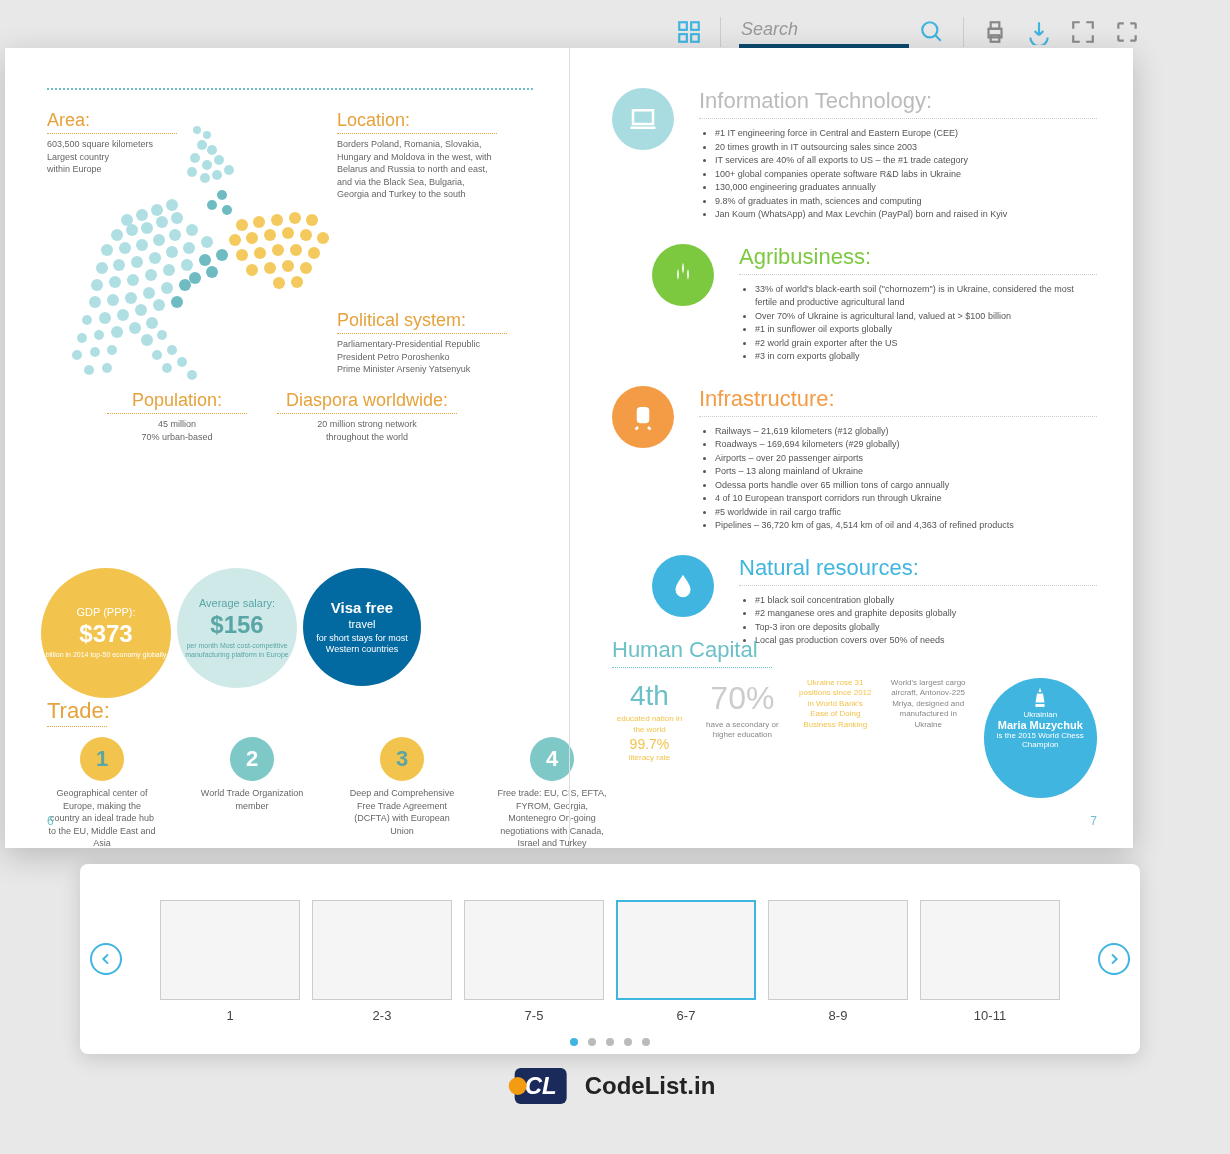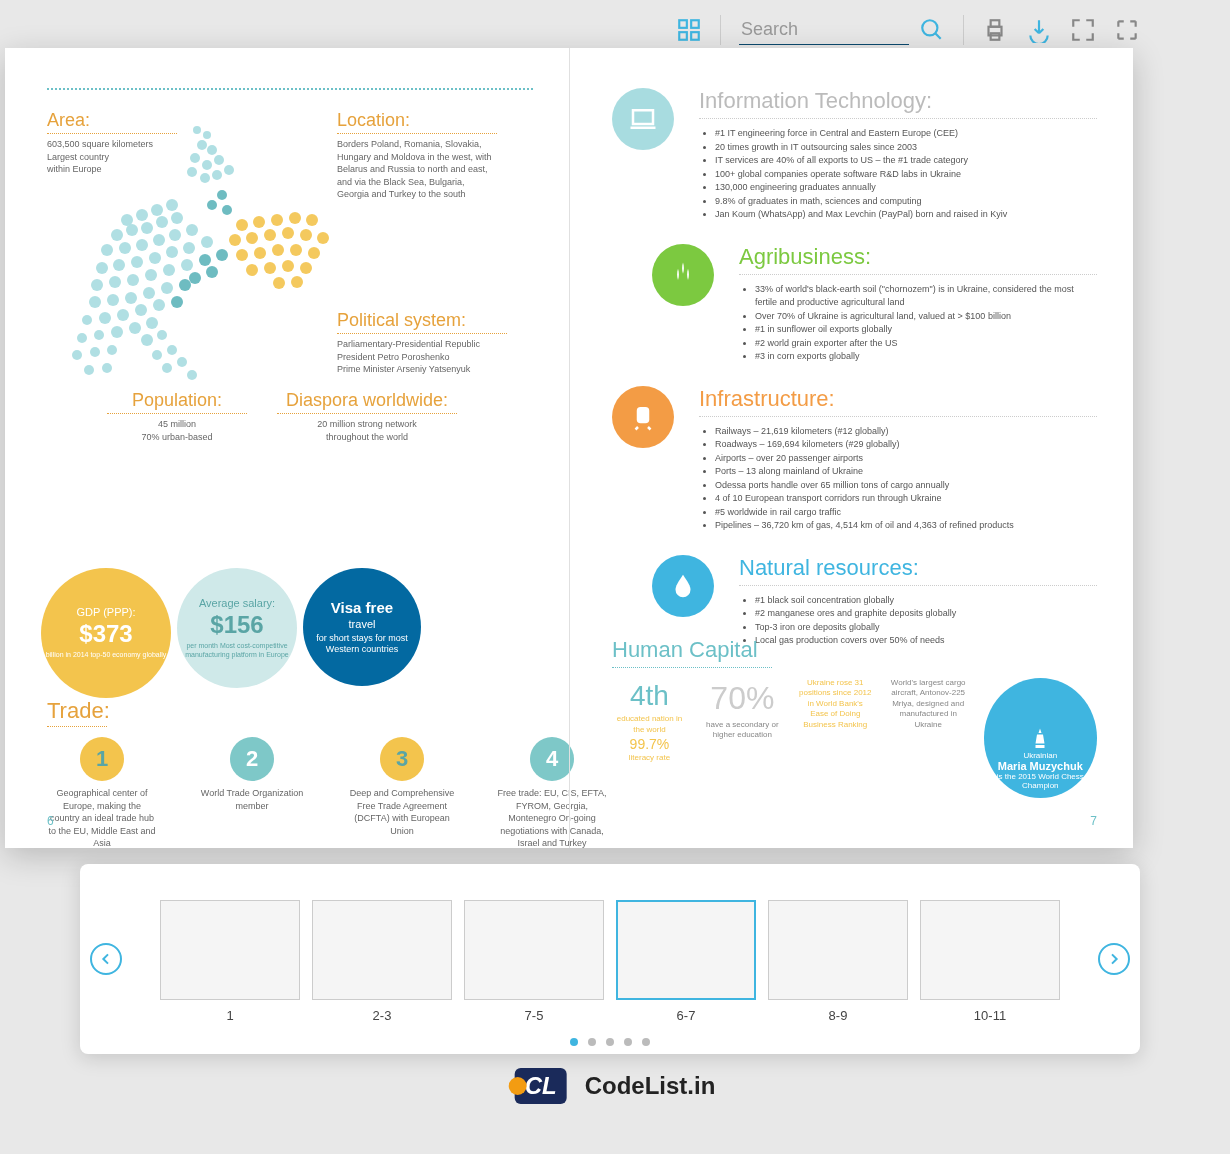--- a/index.html
+++ b/index.html
@@ -1,20 +1,20 @@
 <!DOCTYPE html>
 <html><head>
 <meta charset="utf-8">
 <style>
 *{box-sizing:border-box;margin:0;padding:0;font-family:Arial,Helvetica,sans-serif}
 body{background:#e8e8e8;width:1230px;height:1154px;position:relative;overflow:hidden}
 .toolbar{position:absolute;top:15px;right:90px;display:flex;align-items:center;gap:18px}
 .toolbar .icon{width:26px;height:26px;cursor:pointer;display:flex;align-items:center;justify-content:center}
 .search-wrap{display:flex;align-items:center;gap:10px}
-.search-input{border:none;border-bottom:1px solid #0c4a6e;background:transparent;font-size:18px;color:#0c4a6e;width:170px;padding:4px 2px}
+.search-input{border:none;border-bottom:4px solid #0c4a6e;background:transparent;font-size:18px;font-style:italic;color:#0c4a6e;width:170px;padding:4px 2px}
 .search-input::placeholder{color:#999}
 .divider{width:1px;height:30px;background:#ccc}
 
 .spread{position:absolute;top:48px;left:5px;width:1128px;height:800px;background:#fff;display:flex;box-shadow:0 8px 30px rgba(0,0,0,.2)}
 .page{width:564px;height:800px;position:relative;padding:40px 36px 20px 42px}
 .page.right{border-left:1px solid #e0e0e0}
 .title{font-size:36px;font-weight:300;color:#6cc0c7;margin-bottom:10px}
 .dotted{border-bottom:2px dotted #6cc0c7;margin-bottom:20px}
 .mini-h{font-size:18px;color:#e6a23c;font-weight:400;margin-bottom:6px}
 .tiny{font-size:9px;color:#666;line-height:1.4}
@@ -49,21 +49,21 @@
 .ic svg{width:30px;height:30px}
 .sec-body{flex:1}
 .sec-title{font-size:22px;font-weight:300;border-bottom:1px dotted #ccc;padding-bottom:4px;margin-bottom:8px}
 .sec ul{list-style:disc;padding-left:16px}
 .sec li{font-size:9px;color:#555;line-height:1.5}
 .hc{position:absolute;bottom:50px;left:42px;right:36px}
 .hc-title{font-size:22px;color:#6cc0c7;font-weight:300;border-bottom:1px dotted #6cc0c7;padding-bottom:4px;margin-bottom:10px;width:160px}
 .hc-row{display:flex;gap:18px;align-items:flex-start}
 .hc-item{text-align:center;font-size:8px;color:#888;line-height:1.3;width:80px}
 .hc-big{font-size:28px;color:#6cc0c7;font-weight:300}
-.chess-circ{width:120px;height:120px;border-radius:50%;background:#3fb5e0;color:#fff;display:flex;flex-direction:column;align-items:center;justify-content:flex-end;text-align:center;font-size:8px;padding:8px}
+.chess-circ{width:120px;height:120px;border-radius:50%;background:#3fb5e0;color:#fff;display:flex;flex-direction:column;align-items:center;justify-content:flex-start;text-align:center;font-size:8px;padding:8px}
 
 .thumb-bar{position:absolute;bottom:100px;left:80px;width:1060px;height:190px;background:#fff;border-radius:8px;box-shadow:0 4px 20px rgba(0,0,0,.15);padding:15px 40px 10px;display:flex;align-items:center;gap:16px}
 .nav-arrow{width:32px;height:32px;border-radius:50%;border:2px solid #3fb5e0;display:flex;align-items:center;justify-content:center;cursor:pointer;flex-shrink:0;position:absolute;top:50%;transform:translateY(-50%)}
 .nav-arrow.l{left:10px}.nav-arrow.r{right:10px}
 .thumbs{display:flex;gap:12px;flex:1;justify-content:center}
 .thumb{display:flex;flex-direction:column;align-items:center;cursor:pointer}
 .thumb-img{width:140px;height:100px;background:#f5f5f5;border:1px solid #ccc;display:flex;align-items:center;justify-content:center;font-size:8px;color:#bbb}
 .thumb.active .thumb-img{border:2px solid #3fb5e0}
 .thumb-label{font-size:13px;margin-top:8px;color:#444}
 .dots{position:absolute;bottom:8px;left:50%;transform:translateX(-50%);display:flex;gap:10px}

